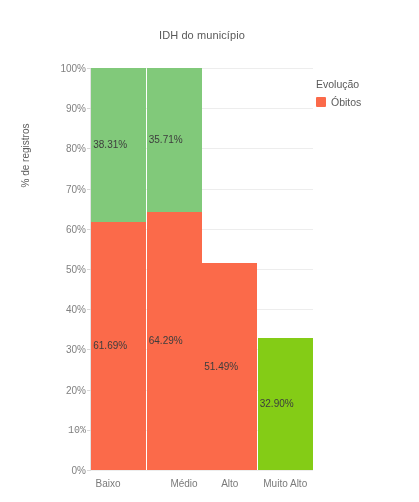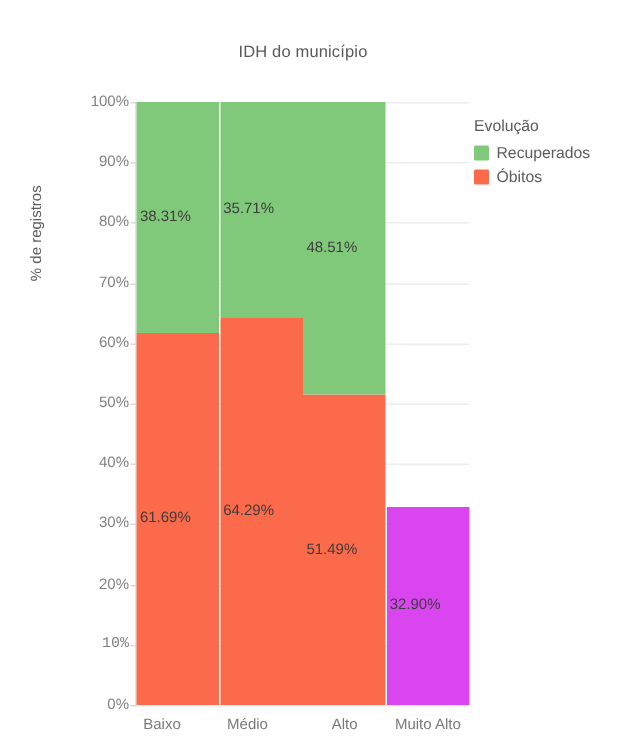--- a/index.html
+++ b/index.html
@@ -165,24 +165,20 @@
 </head>
 <body>
 
 <div id="chart-root">
 
   <div id="chart-title">IDH do município</div>
 
   <div id="legend">
     <div id="legend-title">Evolução</div>
     <div id="legend-items">
-        <div class="legend-item">
-          <span class="legend-swatch" style="background: rgb(129, 201, 122);"></span>
-          <span class="legend-label">Recuperados</span>
-        </div>
         <div class="legend-item">
           <span class="legend-swatch" style="background: rgb(251, 106, 74);"></span>
           <span class="legend-label">Óbitos</span>
         </div>
       </div>
   </div>
 
   <div id="axis-line-left"></div>
 
   <div id="y-axis-ticks">
@@ -240,32 +236,29 @@
             <span class="seg-label" style="top: 124.223px;">64.29%</span>
           </div>
           <div class="bar-seg" style="background: rgb(129, 201, 122); height: 143.554px; bottom: 258.446px;">
             <span class="seg-label" style="top: 66.7771px;">35.71%</span>
           </div>
         </div>
         <div class="bar-group" style="left: 111.25px; width: 55px; height: 402px;">
           <div class="bar-seg" style="background: rgb(251, 106, 74); height: 206.99px; bottom: 0px;">
             <span class="seg-label" style="top: 98.4949px;">51.49%</span>
           </div>
-          <div class="bar-seg" style="background: rgb(129, 201, 122); height: 195.01px; bottom: 206.99px;">
-            <span class="seg-label" style="top: 92.5051px;">48.51%</span>
-          </div>
         </div>
         <div class="bar-group" style="left: 166.75px; width: 55px; height: 402px;">
-          <div class="bar-seg" style="background: #d946ef; height: 132.258px; bottom: 0px;">
+          <div class="bar-seg" style="background: #84cc16; height: 132.258px; bottom: 0px;">
             <span class="seg-label" style="top: 61.129px;">32.90%</span>
           </div>
         </div>
       </div>
   </div>
 
   <div id="x-axis">
       <div class="x-tick" style="left: 108px; text-align: center;">Baixo</div>
-      <div class="x-tick" style="left: 165px;">Médio</div>
+      <div class="x-tick" style="left: 184px;">Médio</div>
       <div class="x-tick" style="left: 229.75px;">Alto</div>
       <div class="x-tick" style="left: 285.25px;">Muito Alto</div>
     </div>
 
 </div>
 
 </body></html>

